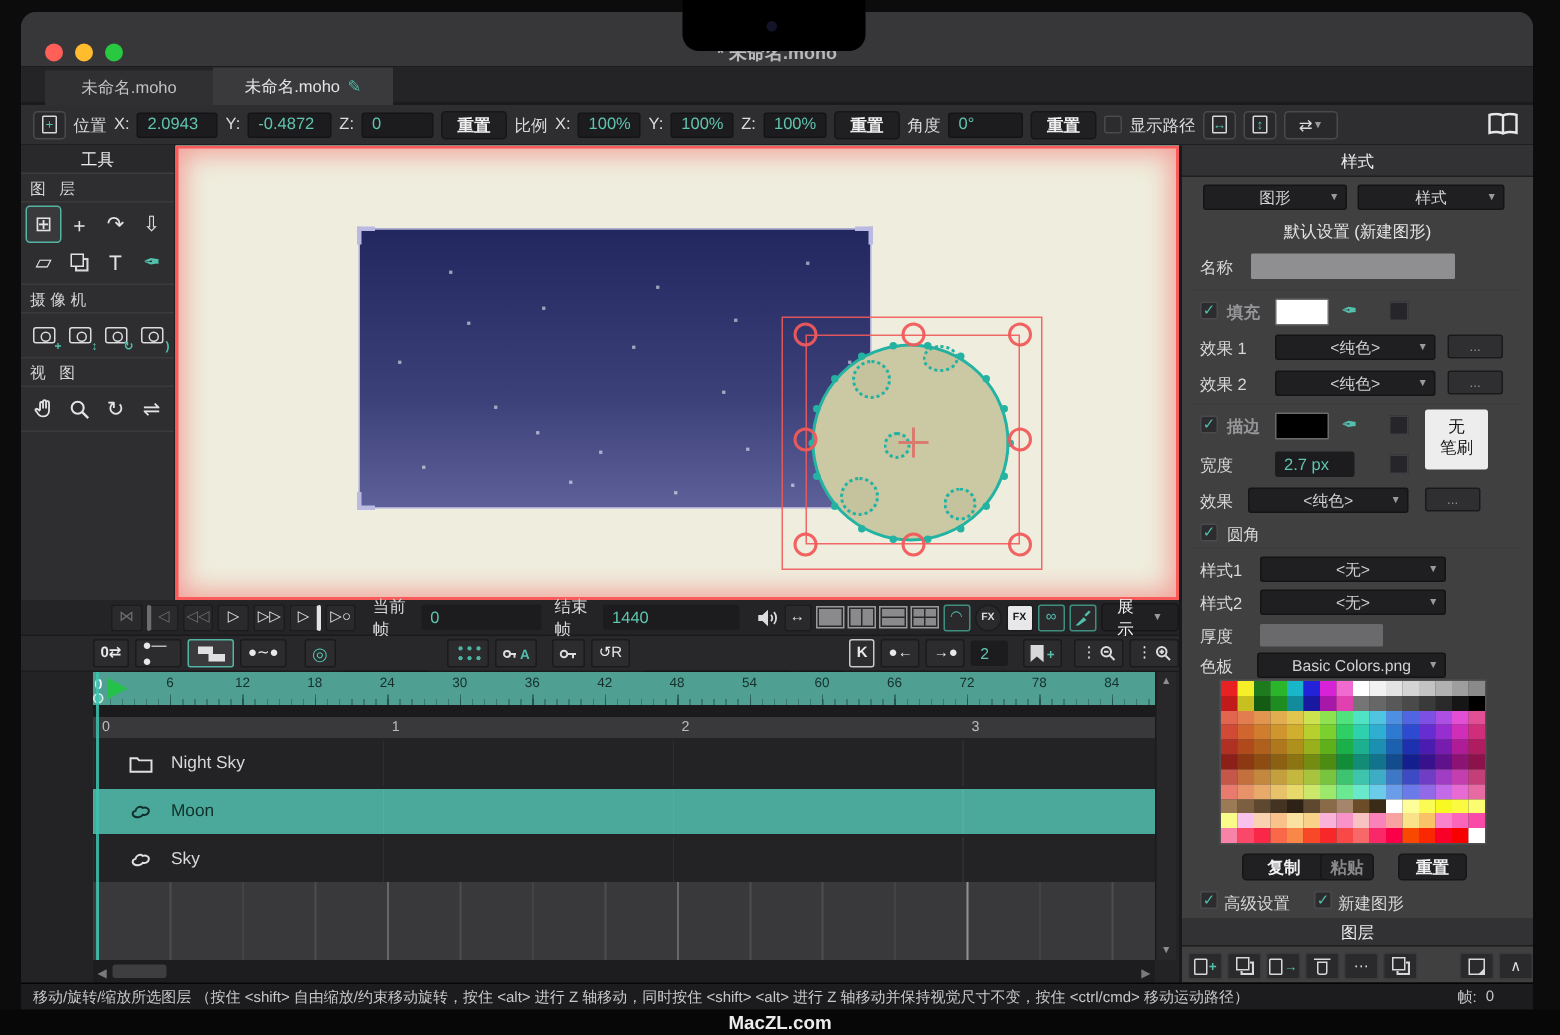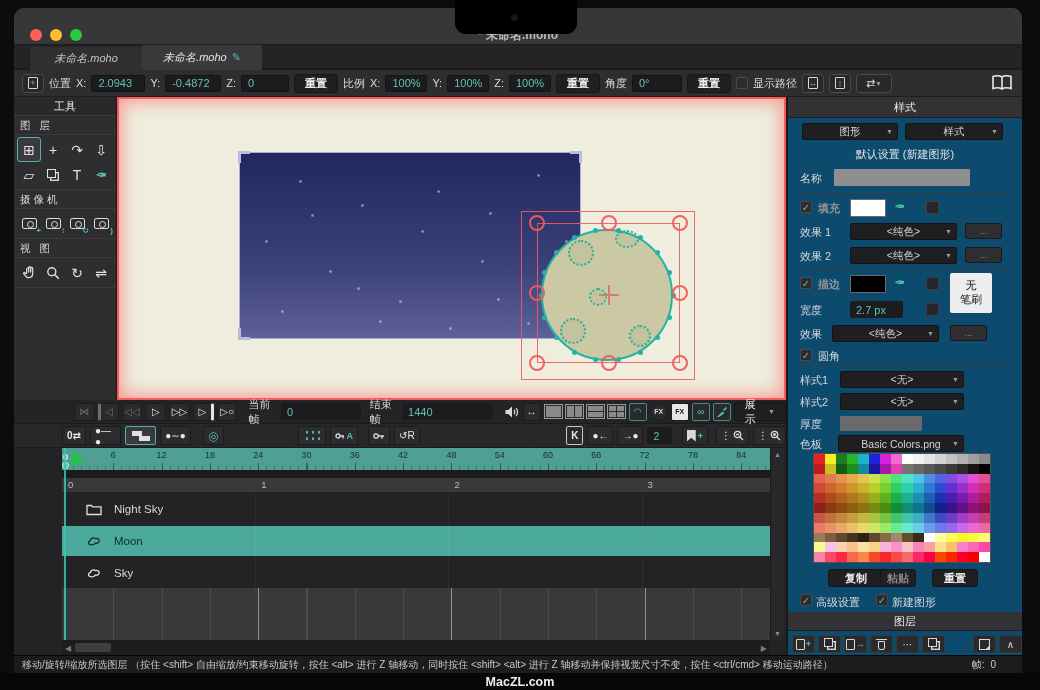--- a/index.html
+++ b/index.html
@@ -7,21 +7,21 @@
   .screen{position:relative;width:1040px;height:690px;background:#0c0c0c;overflow:hidden;}
   .window{position:absolute;left:14px;top:8px;width:1008px;height:665px;background:#2b2b2d;border-radius:10px 10px 0 0;}
   
   .titlebar{position:absolute;left:14px;top:8px;width:1008px;height:37px;background:#37373a;border-radius:10px 10px 0 0;border-bottom:1px solid #1c1c1e;}
   .light{position:absolute;top:21px;width:12px;height:12px;border-radius:50%;}
   .title{position:absolute;left:0;right:0;top:19px;text-align:center;font-size:12px;font-weight:600;color:#b9b9bb;}
   .notch{position:absolute;left:455px;top:0;width:122px;height:34px;background:#000;border-radius:0 0 11px 11px;z-index:30;}
   .notch .cam{position:absolute;left:56px;top:14px;width:7px;height:7px;border-radius:50%;background:#141428;}
   
   .tabbar{position:absolute;left:14px;top:45px;width:1008px;height:25px;background:#242426;border-bottom:2px solid #1b1b1d;}
-  .tab{position:absolute;height:23px;top:2px;display:flex;align-items:center;justify-content:center;gap:5px;font-size:11px;font-style:italic;}
+  .tab{position:absolute;height:23px;top:2px;display:flex;align-items:center;justify-content:center;gap:5px;font-size:11px;}
   .tab1{left:16px;width:112px;background:#303032;color:#c2c2c4;}
   .tab2{left:128px;width:120px;top:0;height:25px;background:#3a3a3d;color:#e4e4e6;}
   .pencil{color:#52b5a4;font-size:11px;}
   
   .toolbar{position:absolute;left:14px;top:70px;width:1008px;height:27px;background:#2e2e30;border-bottom:1px solid #1e1e20;display:flex;align-items:center;gap:5px;padding:0 8px;font-size:11px;color:#dcdcde;}
   .tb-field{background:#1c1c1e;border:1px solid #141416;color:#5fc4b0;height:17px;display:flex;align-items:center;padding:0 6px;border-radius:2px;font-size:11px;}
   .tb-btn{background:#202022;border:1px solid #161618;color:#f0f0f0;font-weight:bold;height:19px;display:flex;align-items:center;padding:0 10px;border-radius:3px;font-size:11px;}
   .tb-icon{width:22px;height:19px;border:1px solid #4a4a4d;background:#29292b;border-radius:3px;display:flex;align-items:center;justify-content:center;color:#52c0ac;font-size:11px;}
   .pgico{width:10px;height:12px;border:1.4px solid #d8d8da;border-radius:1px;display:flex;align-items:center;justify-content:center;font-size:9px;color:#52c0ac;line-height:1;}
   .cb{width:12px;height:12px;background:#2c2c2e;border:1px solid #4a4a4c;border-radius:2px;display:inline-flex;align-items:center;justify-content:center;color:#52c0ac;font-size:10px;font-weight:bold;}
@@ -86,21 +86,21 @@
   .lrow{height:30px;margin-bottom:2px;background:#232325;display:flex;align-items:center;gap:12px;padding-left:24px;font-size:11.5px;color:#d8d8da;background-image:repeating-linear-gradient(90deg,rgba(255,255,255,.05) 0 1px,transparent 1px 193.2px);}
   .lrow.sel{background-color:#4aa99b;color:#10302a;}
   .tgrid{position:absolute;left:62px;top:588px;width:708px;height:52px;background:#39393b;
     background-image:repeating-linear-gradient(90deg,rgba(255,255,255,.38) 0 1px,transparent 1px 193.2px),repeating-linear-gradient(90deg,rgba(255,255,255,.10) 0 1px,transparent 1px 48.3px);
     background-position:3px 0,3px 0;}
   .cursorline{position:absolute;left:64px;top:448px;width:2px;height:192px;background:rgba(60,195,175,.85);}
   .hscroll{position:absolute;left:62px;top:640px;width:708px;height:15px;background:#1d1d1f;color:#7a7a7c;font-size:8px;}
   .hthumb{position:absolute;left:13px;top:3px;width:36px;height:9px;background:#3e3e40;border-radius:2px;}
   .vscroll{position:absolute;left:770px;top:448px;width:14px;height:192px;background:#28282b;border-left:1px solid #1a1a1c;color:#8e8e90;font-size:7px;text-align:center;}
   
-  .panel{position:absolute;left:786px;top:97px;width:236px;height:558px;background:#0c4a6e;border-left:2px solid #19191b;font-size:11px;color:#d8d8da;}
+  .panel{position:absolute;left:786px;top:97px;width:236px;height:558px;background:#404040;border-left:2px solid #19191b;font-size:11px;color:#d8d8da;}
   .panel-h{position:absolute;left:0;right:0;height:21px;background:#323234;border-bottom:1px solid #1e1e20;display:flex;align-items:center;justify-content:center;color:#ececee;}
   .prow{position:absolute;left:0;right:0;height:18px;}
   .plabel{position:absolute;font-size:11px;color:#d8d8da;}
   .plabel.dim{color:#96969a;font-weight:bold;}
   .sel2{position:absolute;background:#1f1f21;border:1px solid #141416;border-radius:2px;height:17px;display:flex;align-items:center;justify-content:center;color:#d2d2d4;font-size:10.5px;}
   .sel2 .arr{position:absolute;right:4px;font-size:7px;color:#9a9a9c;}
   .morebtn{position:absolute;background:#2f2f31;border:1px solid #1a1a1c;border-radius:2px;height:16px;display:flex;align-items:center;justify-content:center;color:#8e8e90;font-size:9px;}
   .swatch{position:absolute;height:18px;border:1px solid #6a6a6c;border-radius:1px;}
   .minibox{position:absolute;width:13px;height:13px;background:#26262a;border:1px solid #3f3f43;}
   .divline{position:absolute;left:8px;right:8px;height:1px;background:#3c3c3e;}

